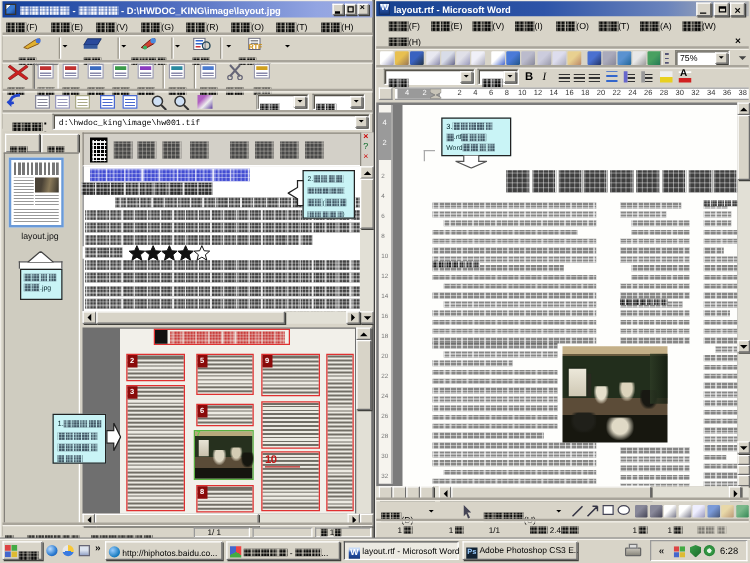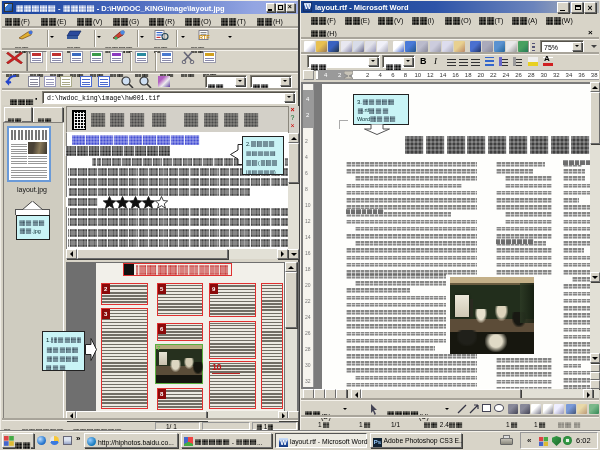--- a/index.html
+++ b/index.html
@@ -601,12 +601,12 @@
 <div style="position:absolute;left:520px;top:432px;width:78px;height:17px;border:1px solid #999;border-bottom-color:#fff;border-right-color:#fff"></div>
 <div style="position:absolute;left:527px;top:436px;font-size:8px;white-space:nowrap;font-weight:bold;color:#222">«</div>
 <svg style="position:absolute;left:539px;top:436.5px" width="9" height="9">
     <rect x="0" y="0" width="4.2" height="4.2" fill="#d44"></rect>
     <rect x="4.8" y="0" width="4.2" height="4.2" fill="#4a4"></rect>
     <rect x="0" y="4.8" width="4.2" height="4.2" fill="#46c"></rect>
     <rect x="4.8" y="4.8" width="4.2" height="4.2" fill="#db3"></rect>
   </svg>
 <div style="position:absolute;left:552px;top:436px;width:9px;height:10px;background:linear-gradient(135deg,#3aa04a,#1a6a2a);clip-path:polygon(50% 0,100% 18%,100% 58%,50% 100%,0 58%,0 18%)"></div>
 <div style="position:absolute;left:563px;top:436px;width:9px;height:9px;border-radius:50%;background:radial-gradient(circle at 50% 50%,#e8f4e8 25%,#3aa04a 30%,#207a30 80%)"></div>
-<div style="position:absolute;left:576px;top:436px;font-size:7.5px;white-space:nowrap;color:#000">6:02</div>
+<div style="position:absolute;left:576px;top:436px;font-size:7.5px;white-space:nowrap;color:#000">6:28</div>
 </body></html>

